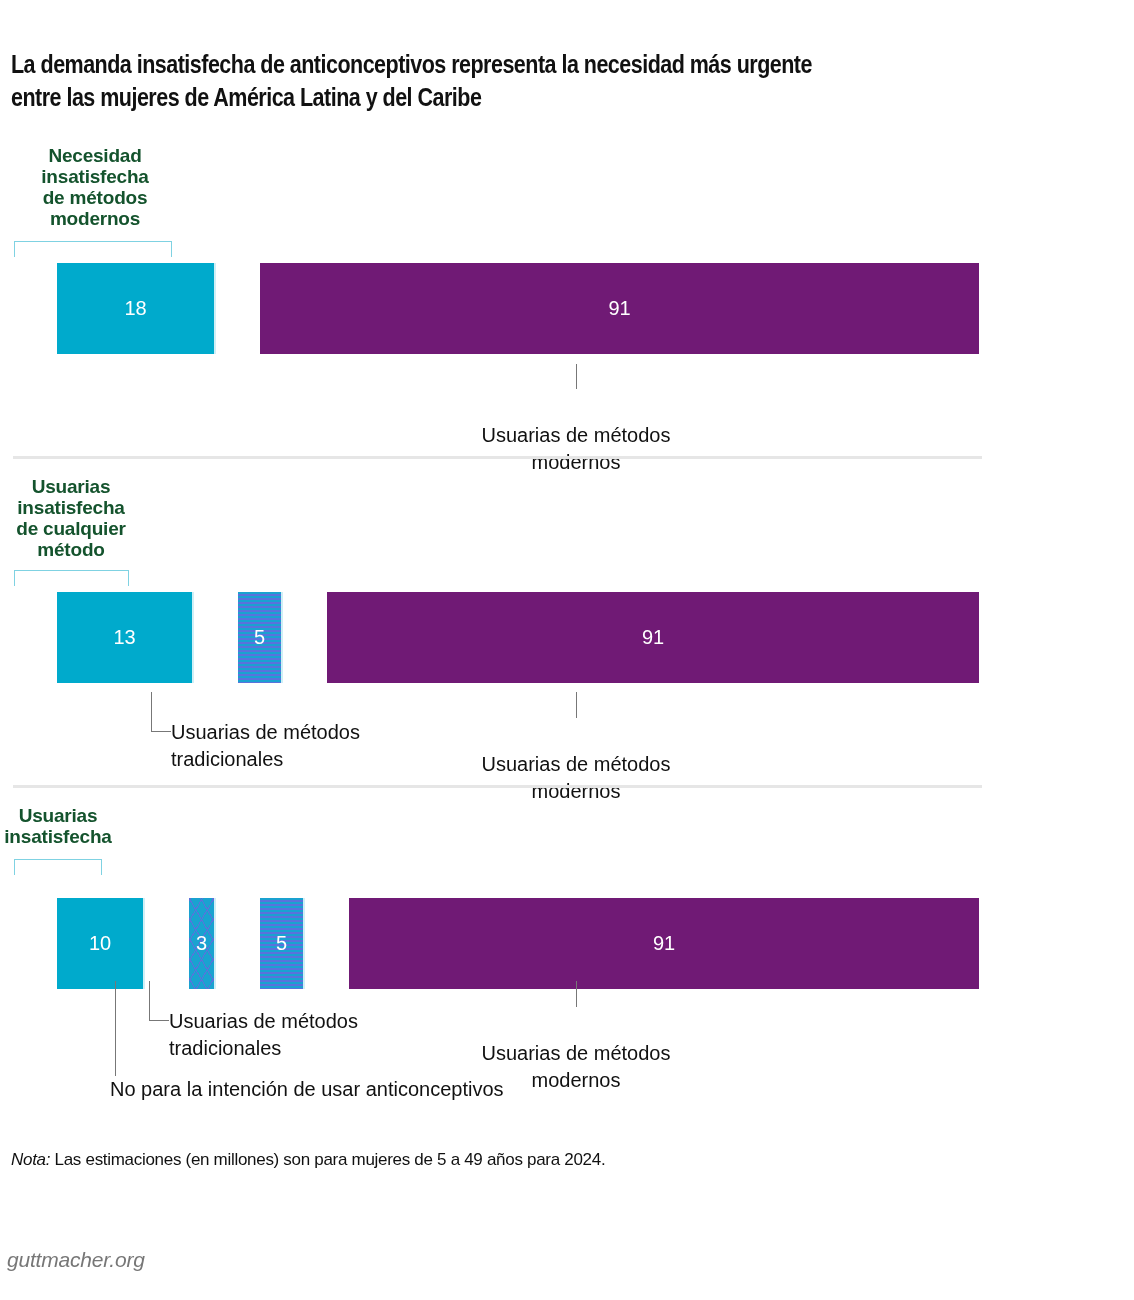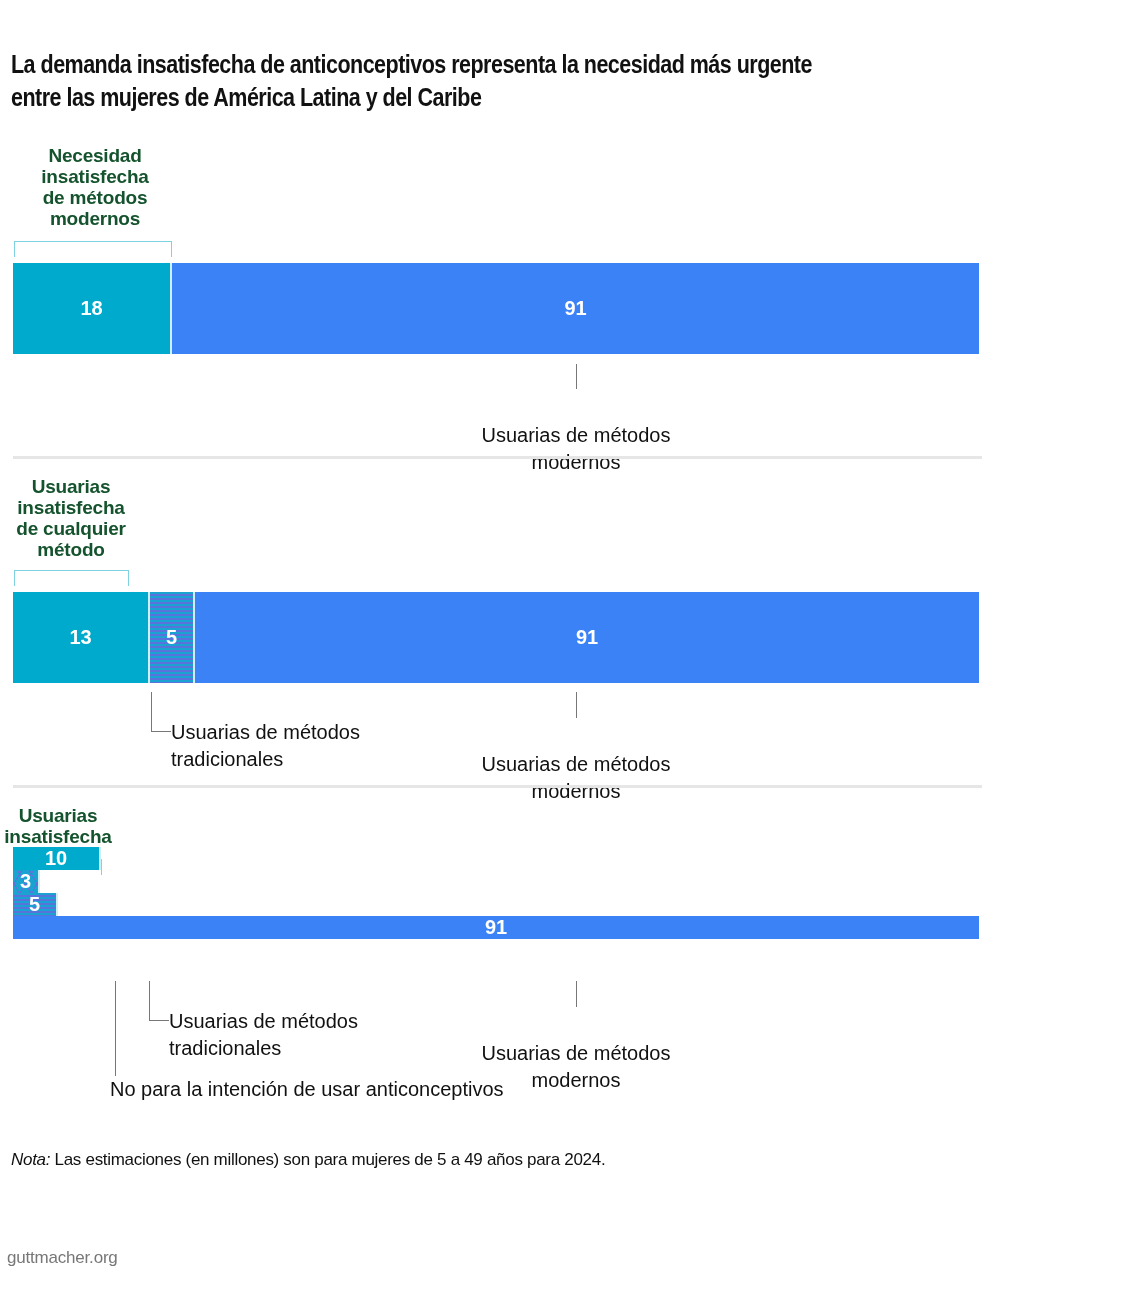--- a/index.html
+++ b/index.html
@@ -6,36 +6,36 @@
   body { width: 1134px; height: 1300px; position: relative; overflow: hidden;
          font-family: "Liberation Sans", sans-serif; color: #111; }
   .title { position: absolute; left: 11px; top: 48px; width: 960px;
            font-family: "Liberation Sans", sans-serif; font-size: 25px; line-height: 33px;
            font-weight: bold; letter-spacing: -0.6px; transform: scaleX(0.86); transform-origin: left top; color:#111; }
   .grp-label { position: absolute; color: #14532d; font-weight: bold; font-size: 19px;
                line-height: 21px; text-align: center; letter-spacing: -0.2px; }
   .bracket { position: absolute; border: 1.5px solid #7fd2e2; border-bottom: none; height: 16px; box-sizing: border-box; }
   .bar { position: absolute; height: 91px; left: 13px; width: 966px; display: flex; }
   .seg { height: 100%; display: flex; align-items: center; justify-content: center;
-         color: #fff; font-weight: bold; font-size: 20px; box-sizing: border-box; border-right: 2px solid #cfeff6; }
+         color: #fff; font-weight: normal; font-size: 20px; box-sizing: border-box; border-right: 2px solid #cfeff6; margin-left: 44px; }
   .seg:last-child { border-right: none; }
   .seg.unmet { background: #00aacc; }
-  .seg.modern { background: #3b82f6; }
+  .seg.modern { background: #701a75; }
   .seg.trad { background: repeating-linear-gradient(to bottom, #1aa2d0 0px, #1aa2d0 2px, #5a72dc 2px, #5a72dc 4px); }
   .seg.nointent { background-color:#1aa2d0;
      background-image: repeating-linear-gradient(60deg, transparent 0 5px, #5a72dc 5px 6px, transparent 6px 10px),
                        repeating-linear-gradient(-60deg, transparent 0 5px, #5a72dc 5px 6px, transparent 6px 10px); }
   .ann { position: absolute; font-size: 20px; line-height: 27px; color: #111; }
   .ann.center { text-align: center; margin-top: 32px; }
   .vline { position: absolute; width: 1px; background: #777; }
   .hline { position: absolute; height: 1px; background: #777; }
   .divider { position: absolute; left: 13px; width: 969px; height: 3px; background: #e6e6e6; }
   .note { position: absolute; left: 11px; top: 1150px; font-size: 17px; color: #111; letter-spacing: -0.3px; }
   .note i { font-style: italic; }
-  .source { position: absolute; left: 7px; top: 1248px; font-size: 17px; color: #777; letter-spacing: -0.2px; }
+  .source { position: absolute; left: 7px; top: 1248px; font-size: 21px; color: #777; letter-spacing: -0.2px; font-style: italic; }
 </style>
 </head>
 <body>
 
 <div class="title">La demanda insatisfecha de anticonceptivos representa la necesidad más urgente entre las mujeres de América Latina y del Caribe</div>
 
 <div class="grp-label" style="left:30px; top:145px; width:130px;">Necesidad insatisfecha de métodos modernos</div>
 <div class="bracket" style="left:14px; top:241px; width:158px;"></div>
 <div class="bar" style="top:263px;">
   <div class="seg unmet" style="width:159px;">18</div>
@@ -54,21 +54,21 @@
 </div>
 <div class="vline" style="left:151px; top:692px; height:39px;"></div>
 <div class="hline" style="left:151px; top:731px; width:20px;"></div>
 <div class="ann" style="left:171px; top:719px; width:220px;">Usuarias de métodos tradicionales</div>
 <div class="vline" style="left:576px; top:692px; height:26px;"></div>
 <div class="ann center" style="left:466px; top:719px; width:220px;">Usuarias de métodos modernos</div>
 <div class="divider" style="top:785px;"></div>
 
 <div class="grp-label" style="left:0px; top:805px; width:116px;">Usuarias insatisfecha</div>
 <div class="bracket" style="left:14px; top:859px; width:88px;"></div>
-<div class="bar" style="top:847px;flex-direction:column;">
+<div class="bar" style="top:898px;">
   <div class="seg unmet" style="width:88px;">10</div>
   <div class="seg nointent" style="width:27px;">3</div>
   <div class="seg trad" style="width:45px;">5</div>
   <div class="seg modern" style="flex:1;">91</div>
 </div>
 <div class="vline" style="left:115px; top:981px; height:95px;"></div>
 <div class="ann" style="left:110px; top:1076px; width:500px;">No para la intención de usar anticonceptivos</div>
 <div class="vline" style="left:149px; top:981px; height:39px;"></div>
 <div class="hline" style="left:149px; top:1020px; width:20px;"></div>
 <div class="ann" style="left:169px; top:1008px; width:220px;">Usuarias de métodos tradicionales</div>

